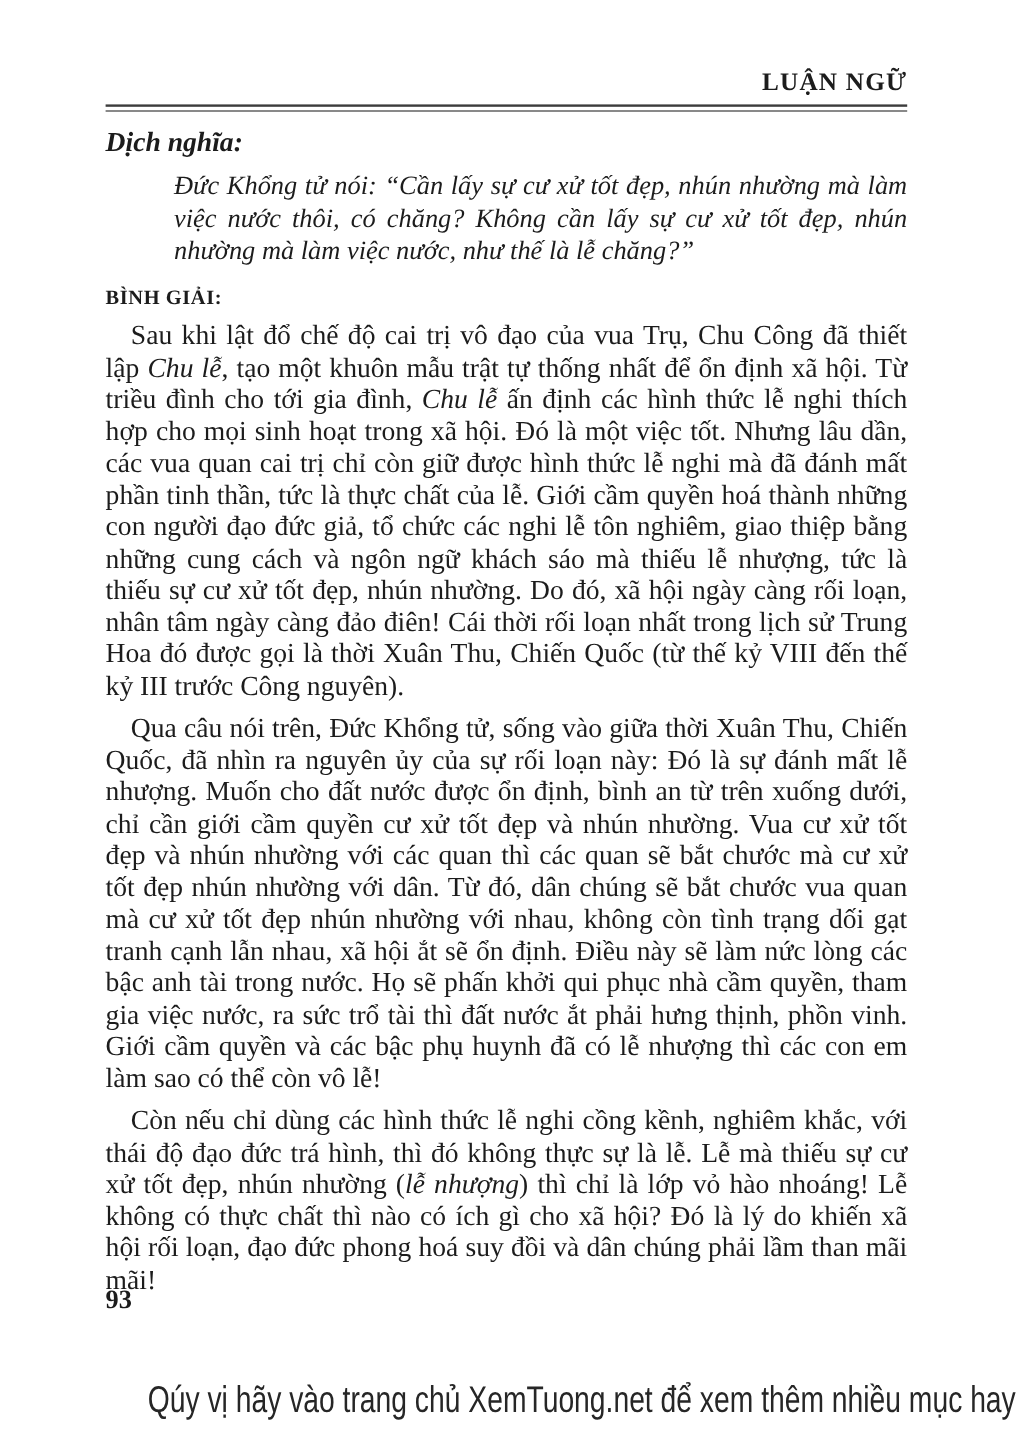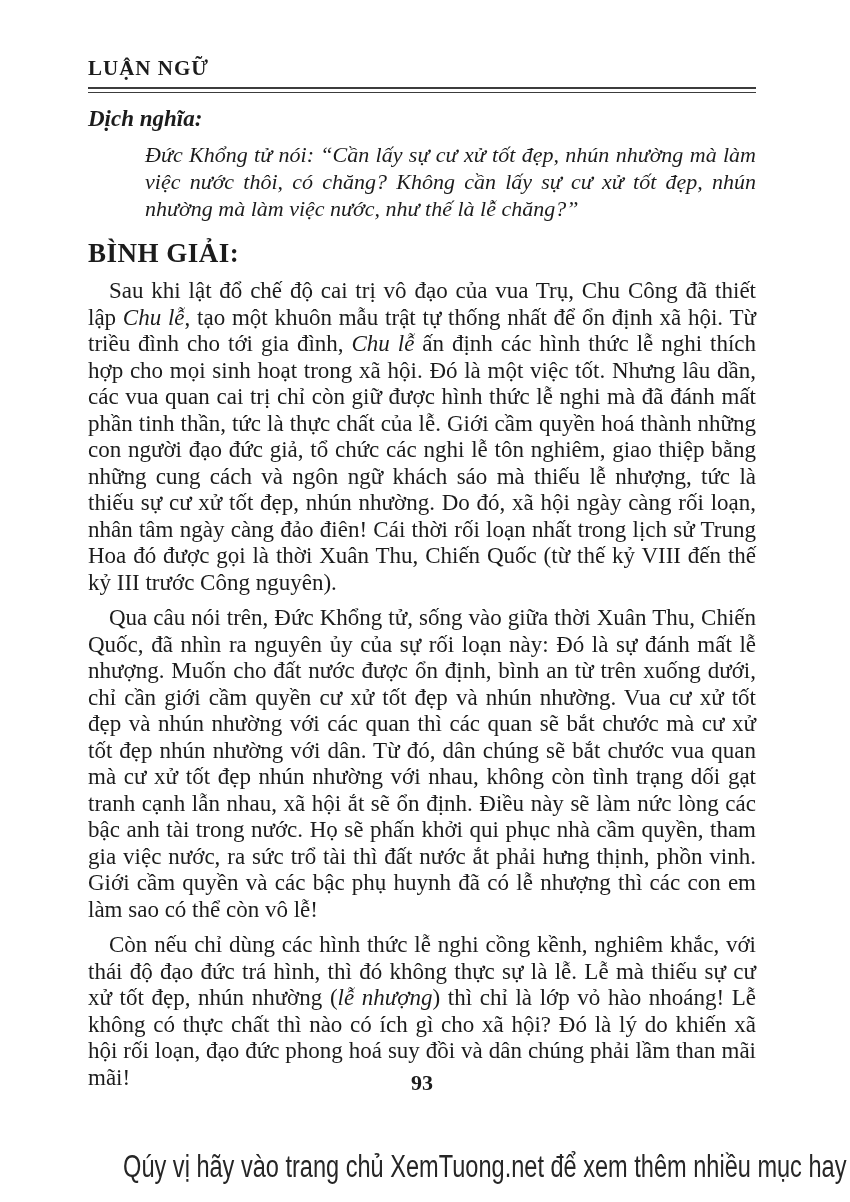--- a/index.html
+++ b/index.html
@@ -23,21 +23,21 @@
   }
   .content {
     position: absolute;
     left: 88px;
     top: 0;
     width: 668px;
     z-index: 2;
   }
   .running-head {
     margin-top: 56px;
-    text-align: left;
+    text-align: right;
     font-weight: bold;
     font-size: 21px;
     letter-spacing: 1px;
   }
   .rule {
     margin-top: 6px;
     height: 3px;
     border-top: 2px solid #3c3c3c;
     border-bottom: 1px solid #3c3c3c;
   }
@@ -49,37 +49,37 @@
   }
   .quote {
     margin: 9px 0 16px 57px;
     font-style: italic;
     font-size: 22px;
     line-height: 27px;
     text-align: justify;
   }
   .binh-giai-heading {
     margin: 16px 0 0 0;
-    font-size: 27px;
+    font-size: 17px;
     font-weight: bold;
     letter-spacing: 0.5px;
   }
   .para {
     margin: 9px 0 0 0;
     font-size: 23px;
     line-height: 26.5px;
     text-align: justify;
     text-indent: 21px;
   }
   .page-number {
     position: absolute;
     left: 88px;
     top: 1070px;
     width: 668px;
-    text-align: center;
+    text-align: left;
     font-weight: bold;
     font-size: 22px;
     z-index: 2;
   }
   .footer {
     position: absolute;
     left: 0;
     top: 1149px;
     width: 850px;
     text-align: center;

